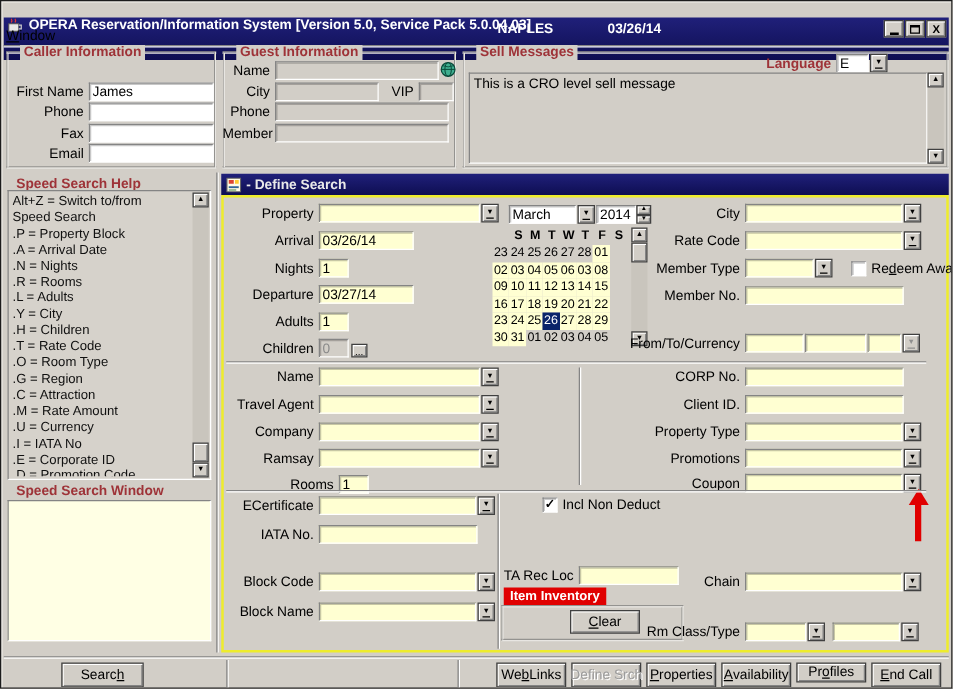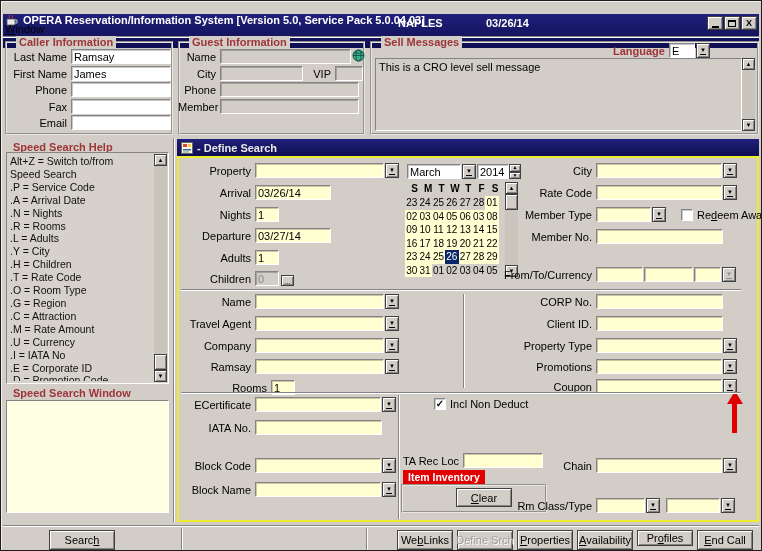--- a/index.html
+++ b/index.html
@@ -98,24 +98,20 @@
   </div>
 
   <div class="menubar">
     <span><u>W</u>indow</span>
   </div>
   <div class="hline" style="left:2px;top:35px;width:756px"></div>
 
   <div class="grp" style="left:4px;top:40px;width:168px;height:94px">
     <span class="grp-title">Caller Information</span>
   </div>
-  <div class="row" style="left:4px;top:48px">
-      <span class="lbl w62">Last Name</span>
-      <input class="inp" style="width: 100px;" value="Ramsay">
-    </div>
   <div class="row" style="left:4px;top:65px">
       <span class="lbl w62">First Name</span>
       <input class="inp" style="width: 100px;" value="James">
     </div>
   <div class="row" style="left:4px;top:81px">
       <span class="lbl w62">Phone</span>
       <input class="inp" style="width: 100px;" value="">
     </div>
   <div class="row" style="left:4px;top:98px">
       <span class="lbl w62">Fax</span>
@@ -174,21 +170,21 @@
     <span class="sb-track"></span>
     <span class="sb-btn">
         <i>▼</i>
       </span>
   </div>
 
   <span class="red-label" style="left:12px;top:140px">Speed Search Help</span>
   <div class="sslist">
     <div class="ss-inner">
         <div class="ss-item">Alt+Z = Switch to/from Speed Search</div>
-        <div class="ss-item">.P = Service Code</div>
+        <div class="ss-item">.P = Property Block</div>
         <div class="ss-item">.A = Arrival Date</div>
         <div class="ss-item">.N = Nights</div>
         <div class="ss-item">.R = Rooms</div>
         <div class="ss-item">.L = Adults</div>
         <div class="ss-item">.Y = City</div>
         <div class="ss-item">.H = Children</div>
         <div class="ss-item">.T = Rate Code</div>
         <div class="ss-item">.O = Room Type</div>
         <div class="ss-item">.G = Region</div>
         <div class="ss-item">.C = Attraction</div>
@@ -275,21 +271,21 @@
   </div>
   <div class="cal-grid" style="left:407px;top:181px">
       <div class="cal-cell hd">S</div>
       <div class="cal-cell hd">M</div>
       <div class="cal-cell hd">T</div>
       <div class="cal-cell hd">W</div>
       <div class="cal-cell hd">T</div>
       <div class="cal-cell hd">F</div>
       <div class="cal-cell hd">S</div>
     </div>
-  <div class="cal-grid" style="left:404px;top:195px">
+  <div class="cal-grid" style="left:393px;top:195px">
       <div class="cal-cell other">23</div>
       <div class="cal-cell other">24</div>
       <div class="cal-cell other">25</div>
       <div class="cal-cell other">26</div>
       <div class="cal-cell other">27</div>
       <div class="cal-cell other">28</div>
       <div class="cal-cell">01</div>
       <div class="cal-cell">02</div>
       <div class="cal-cell">03</div>
       <div class="cal-cell">04</div>

